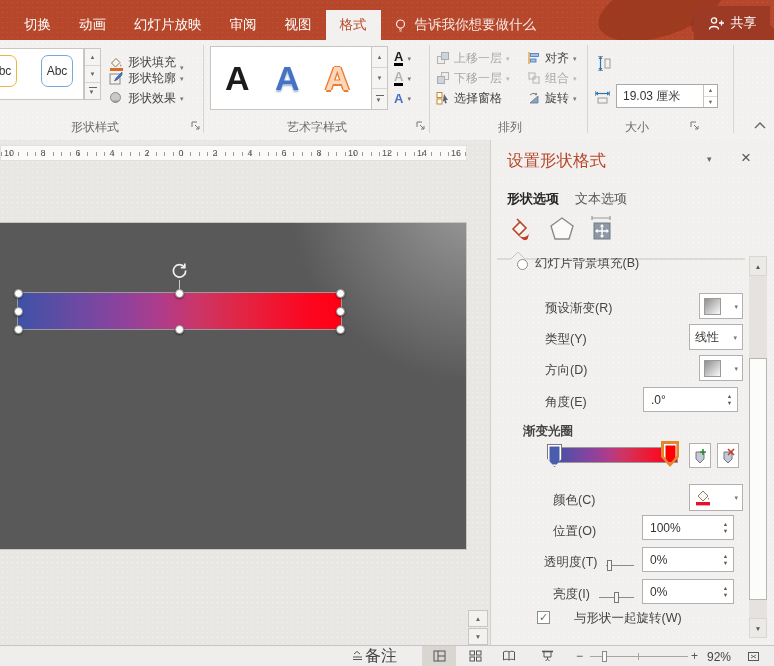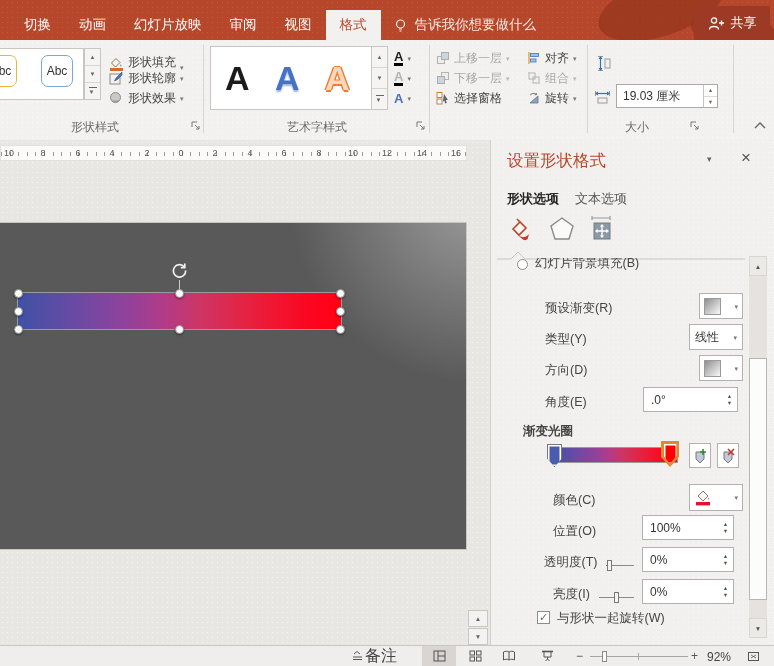--- a/index.html
+++ b/index.html
@@ -240,20 +240,21 @@
   </div>
   <div class="rbtn" style="left:527px;top:48px;">
     <svg width="14" height="14" viewBox="0 0 14 14">
       <path d="M3 4a5 5 0 0 1 6-1" fill="none" stroke="#777"></path>
       <path d="M9.5 1.5 10 4l-2.5.3z" fill="#777"></path>
       <path d="M3 12 11 12 11 5z" fill="#8fa3b8" stroke="#5d788f" stroke-width=".8"></path>
     </svg>
     <span>旋转</span>
     <span class="cr">▾</span>
   </div>
+  <div class="grplabel" style="left:445px;width:130px;">排列</div>
   <div class="gdiv" style="left:587px;"></div>
 
   <svg class="p" style="left:594px;top:15px;" width="17" height="17" viewBox="0 0 17 17">
     <path d="M4 1.5h5M4 15.5h5" stroke="#9a9a9a"></path>
     <path d="M6.5 2.5v12" stroke="#2e75b6" stroke-width="1.2"></path>
     <path d="M6.5 1l2 3h-4zM6.5 16l2-3h-4z" fill="#2e75b6"></path>
     <rect x="11" y="4" width="5" height="9" fill="none" stroke="#9a9a9a"></rect>
   </svg>
   <svg class="p" style="left:594px;top:47px;" width="17" height="17" viewBox="0 0 17 17">
     <path d="M1.5 4v5M15.5 4v5" stroke="#9a9a9a"></path>
@@ -440,21 +441,21 @@
   </div>
   <div class="pbox" style="left:151px;top:439px;width:92px;">
     <span class="val">0%</span>
     <span class="pspin">
       <b>▲</b>
       <b>▼</b>
     </span>
   </div>
 
   <span class="p" style="left:46px;top:471px;width:13px;height:13px;border:1px solid #8f8c89;background:#fff;box-sizing:border-box;text-align:center;line-height:11px;font-size:11px;color:#5a7a5a;">✓</span>
-  <span class="plabel" style="left:66px;top:470px;">与形状一起旋转(W)</span>
+  <span class="plabel" style="left:83px;top:470px;">与形状一起旋转(W)</span>
 
   <div class="psb" style="top:116px;height:20px;">
       <span>▲</span>
     </div>
   <div class="p" style="left:258px;top:136px;width:18px;height:362px;background:#e5e2df;"></div>
   <div class="p" style="left:258px;top:218px;width:18px;height:242px;background:#fcfcfb;border:1px solid #b9b5b1;box-sizing:border-box;"></div>
   <div class="psb" style="top:478px;height:20px;">
       <span>▼</span>
     </div>
 </div>

